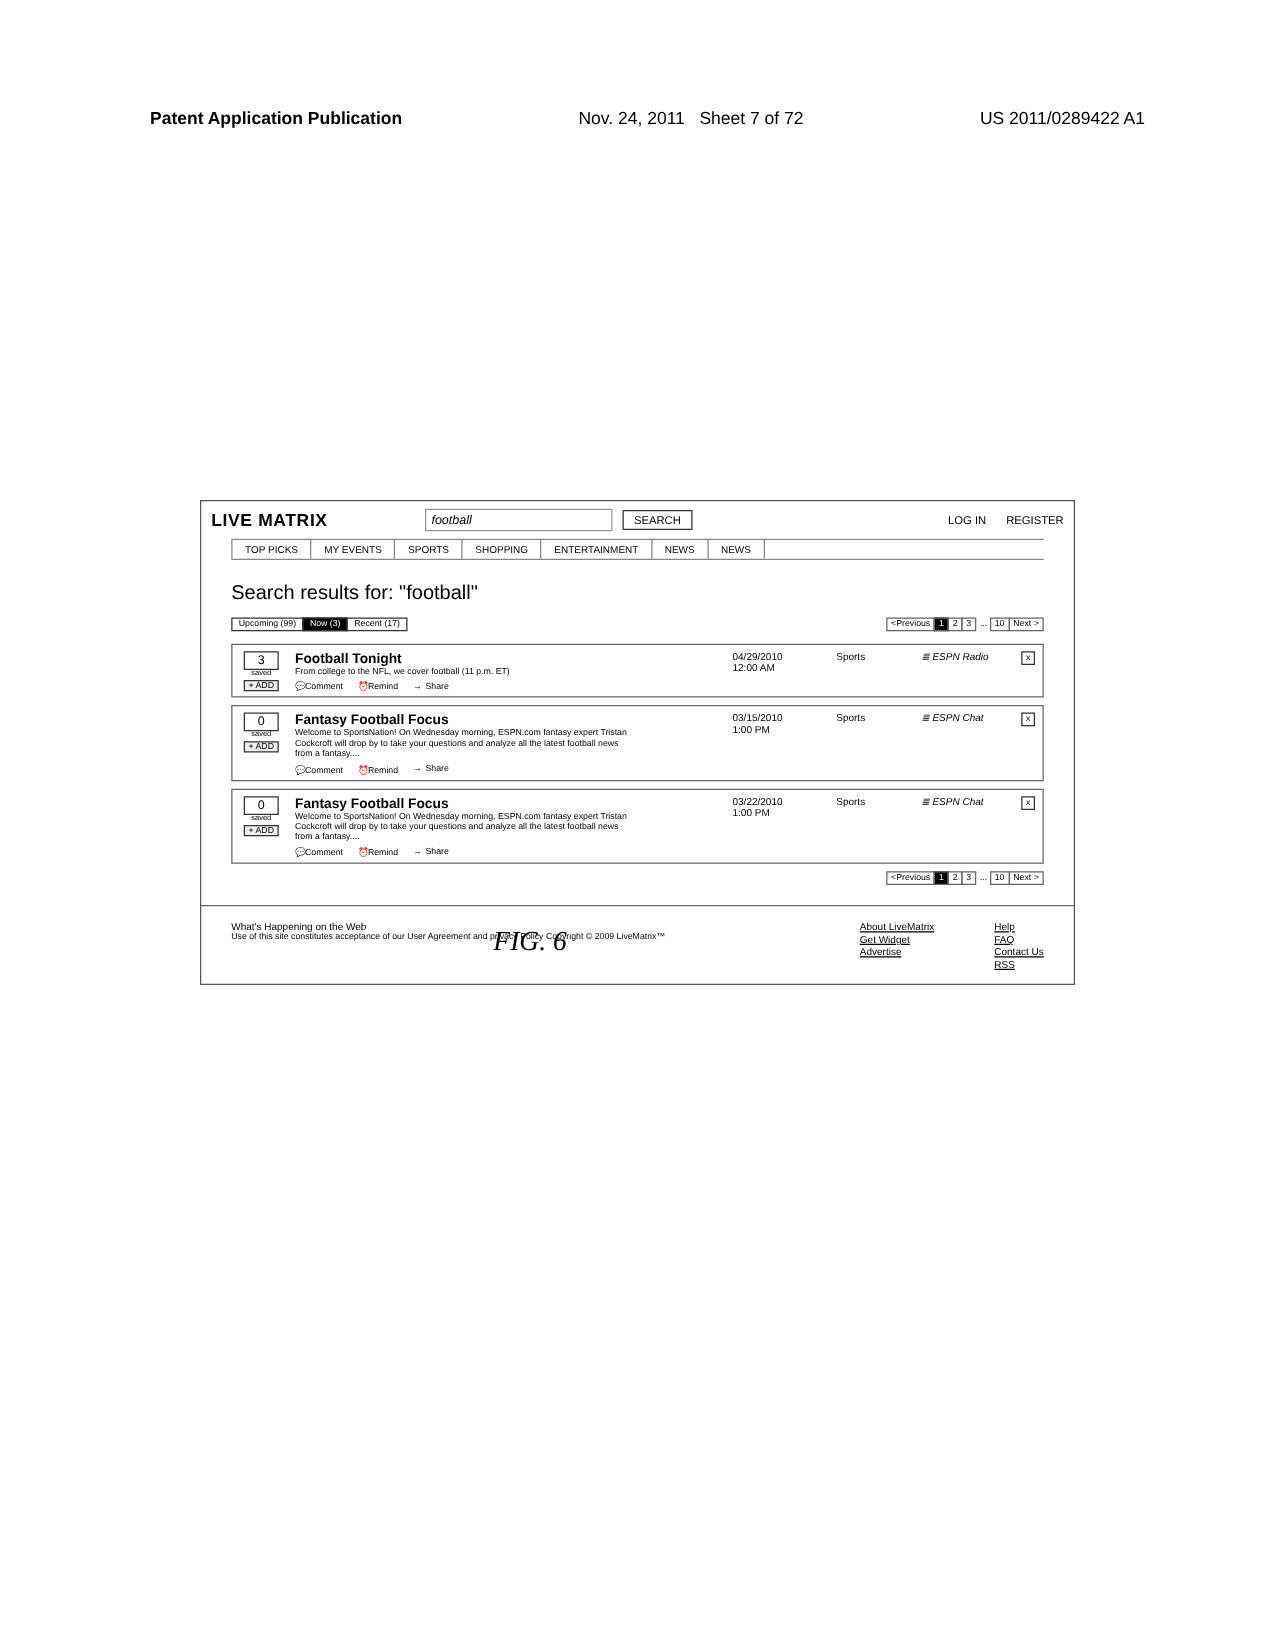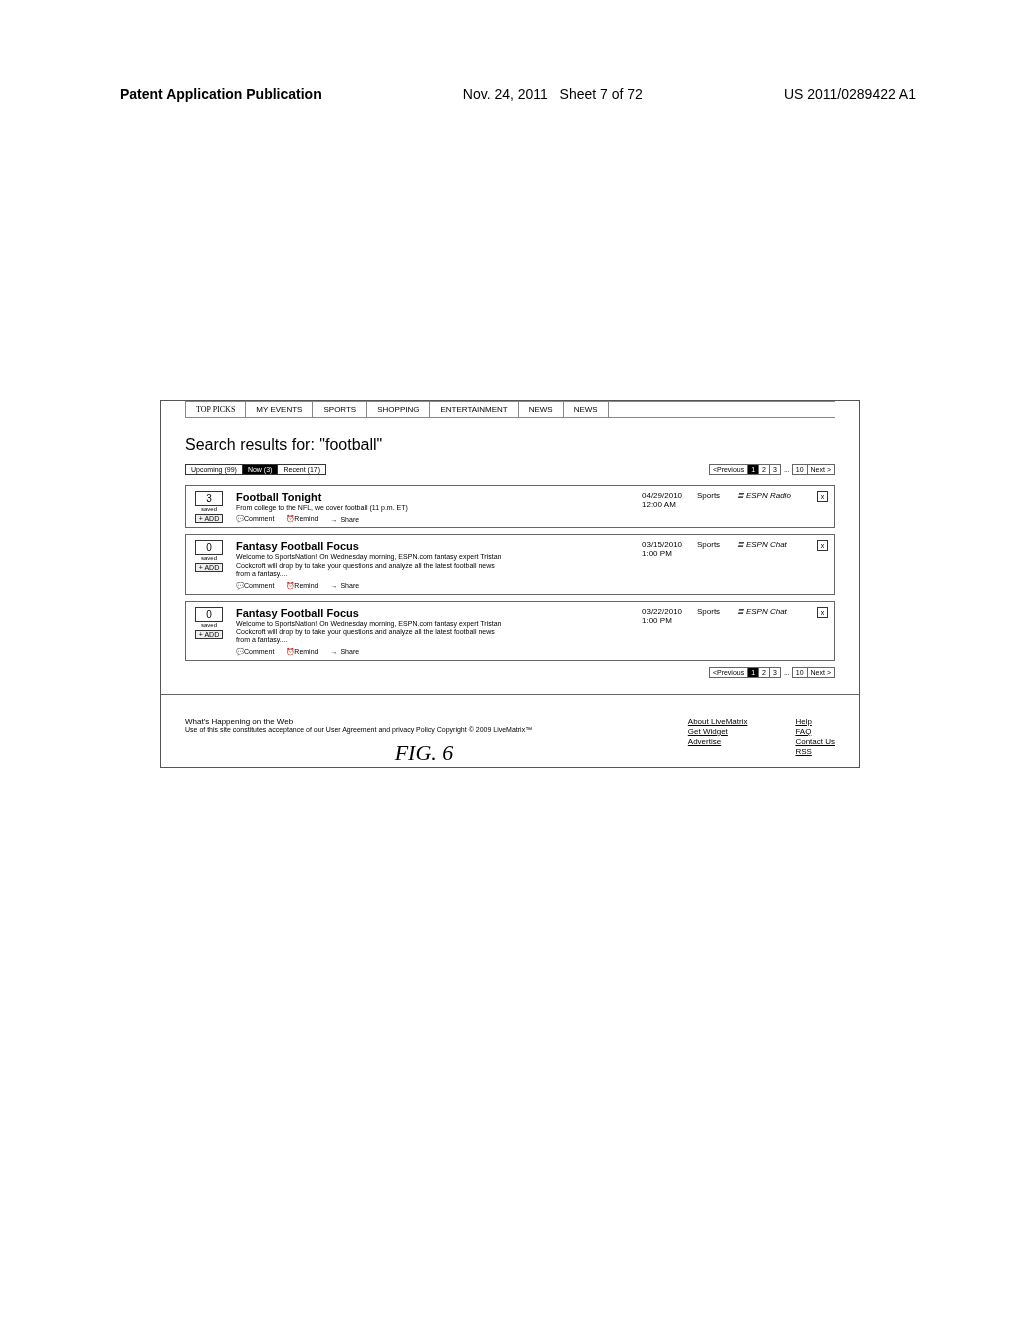--- a/index.html
+++ b/index.html
@@ -10,47 +10,47 @@
 .pub-date { font-weight: normal; }
 .pub-id { font-weight: normal; }
 .screenshot-wrap { position: absolute; top: 400px; left: 160px; width: 700px; border: 1px solid #555; }
 .topbar { display: flex; align-items: center; padding: 6px 8px; gap: 8px; }
 .brand { font-weight: bold; font-size: 14px; letter-spacing: 0.5px; }
 .search-input { margin-left: 70px; width: 150px; height: 18px; border: 1px solid #999; padding: 1px 4px; font-size: 10px; font-style: italic; }
 .search-btn { border: 1px solid #333; padding: 2px 8px; font-size: 9px; background: #fff; }
 .auth { margin-left: auto; display: flex; gap: 16px; font-size: 9px; }
 .mainnav { display: flex; border-top: 1px solid #888; border-bottom: 1px solid #888; margin: 0 24px; }
 .mainnav .nav-item { padding: 3px 10px; border-right: 1px solid #888; font-size: 8px; }
-.mainnav .nav-item:first-child { border-left: 1px solid #888; font-family: Liberation Serif, serif; }
+.mainnav .nav-item:first-child { border-left: 1px solid #888; }
 .content { padding: 18px 24px 8px; }
 .sr-title { font-size: 16px; font-weight: normal; margin-bottom: 10px; }
 .filter-pag { display: flex; align-items: center; justify-content: space-between; margin-bottom: 10px; }
 .filters { display: flex; }
 .filters .f { border: 1px solid #333; padding: 1px 5px; font-size: 7px; margin-right: -1px; }
 .filters .f.active { background: #000; color: #fff; }
 .pager { display: flex; align-items: center; font-size: 7px; }
 .pager .p { border: 1px solid #666; padding: 1px 3px; margin-left: -1px; min-width: 9px; text-align: center; }
 .pager .p.active { background: #000; color: #fff; }
 .pager .dots { padding: 0 3px; }
 .result { display: flex; border: 1px solid #666; margin-bottom: 6px; padding: 5px 6px 4px; gap: 10px; align-items: flex-start; }
 .savebox { display: flex; flex-direction: column; align-items: center; width: 34px; }
 .savebox .count { border: 1px solid #333; width: 28px; text-align: center; padding: 1px 0; font-size: 10px; }
 .savebox .savedlbl { font-size: 6px; }
 .savebox .addbtn { border: 1px solid #333; width: 28px; text-align: center; font-size: 7px; margin-top: 2px; padding: 0; }
 .body { flex: 1; }
 .body .title { font-size: 11px; font-weight: bold; }
 .body .desc { font-size: 7px; margin-top: 1px; line-height: 1.2; max-width: 270px; }
 .body .actions { display: flex; gap: 12px; font-size: 7px; margin-top: 3px; align-items: center; }
-.meta { display: flex; font-size: 8px; }
+.meta { display: flex; gap: 28px; font-size: 8px; }
 .meta .datecol { width: 55px; }
 .meta .catcol { width: 40px; }
 .meta .srccol { width: 70px; font-style: italic; }
 .closex { border: 1px solid #333; width: 11px; height: 11px; font-size: 7px; text-align: center; line-height: 9px; margin-left: auto; }
 .bottom-pag { display: flex; justify-content: flex-end; margin-top: 6px; }
-.footer { border-top: 1px solid #666; margin-top: 8px; padding: 22px 24px 10px; display: flex; }
+.footer { border-top: 1px solid #666; margin-top: 8px; padding: 12px 24px 10px; display: flex; }
 .footer .col1 { flex: 1; font-size: 7px; }
 .footer .col1 .h { font-size: 8px; }
 .footer .links { display: flex; gap: 48px; font-size: 8px; }
 .footer .links .grp div { text-decoration: underline; margin-bottom: 1px; }
 .fig-caption { position: absolute; top: 740px; left: 0; width: 848px; text-align: center; font-size: 22px; font-style: italic; font-weight: normal; font-family: 'Times New Roman', serif; }
 .icon-sm { display: inline-block; width: 8px; }
 </style>
 </head>
 <body>
 
@@ -58,20 +58,29 @@
   <div class="pub-header">
     <span class="pub-title">Patent Application Publication</span>
     <span class="pub-date">
       <span>Nov. 24, 2011</span>&nbsp;&nbsp;
       <span>Sheet 7 of 72</span>
     </span>
     <span class="pub-id">US 2011/0289422 A1</span>
   </div>
 
   <div class="screenshot-wrap">
+    <div class="topbar">
+      <span class="brand">LIVE MATRIX</span>
+      <input class="search-input" value="football" style="">
+      <button class="search-btn">SEARCH</button>
+      <div class="auth">
+        <span>LOG IN</span>
+        <span>REGISTER</span>
+      </div>
+    </div>
 
     <div class="mainnav">
       <div class="nav-item">TOP PICKS</div>
       <div class="nav-item">MY EVENTS</div>
       <div class="nav-item">SPORTS</div>
       <div class="nav-item">SHOPPING</div>
       <div class="nav-item">ENTERTAINMENT</div>
       <div class="nav-item">NEWS</div>
       <div class="nav-item">NEWS</div>
     </div>

